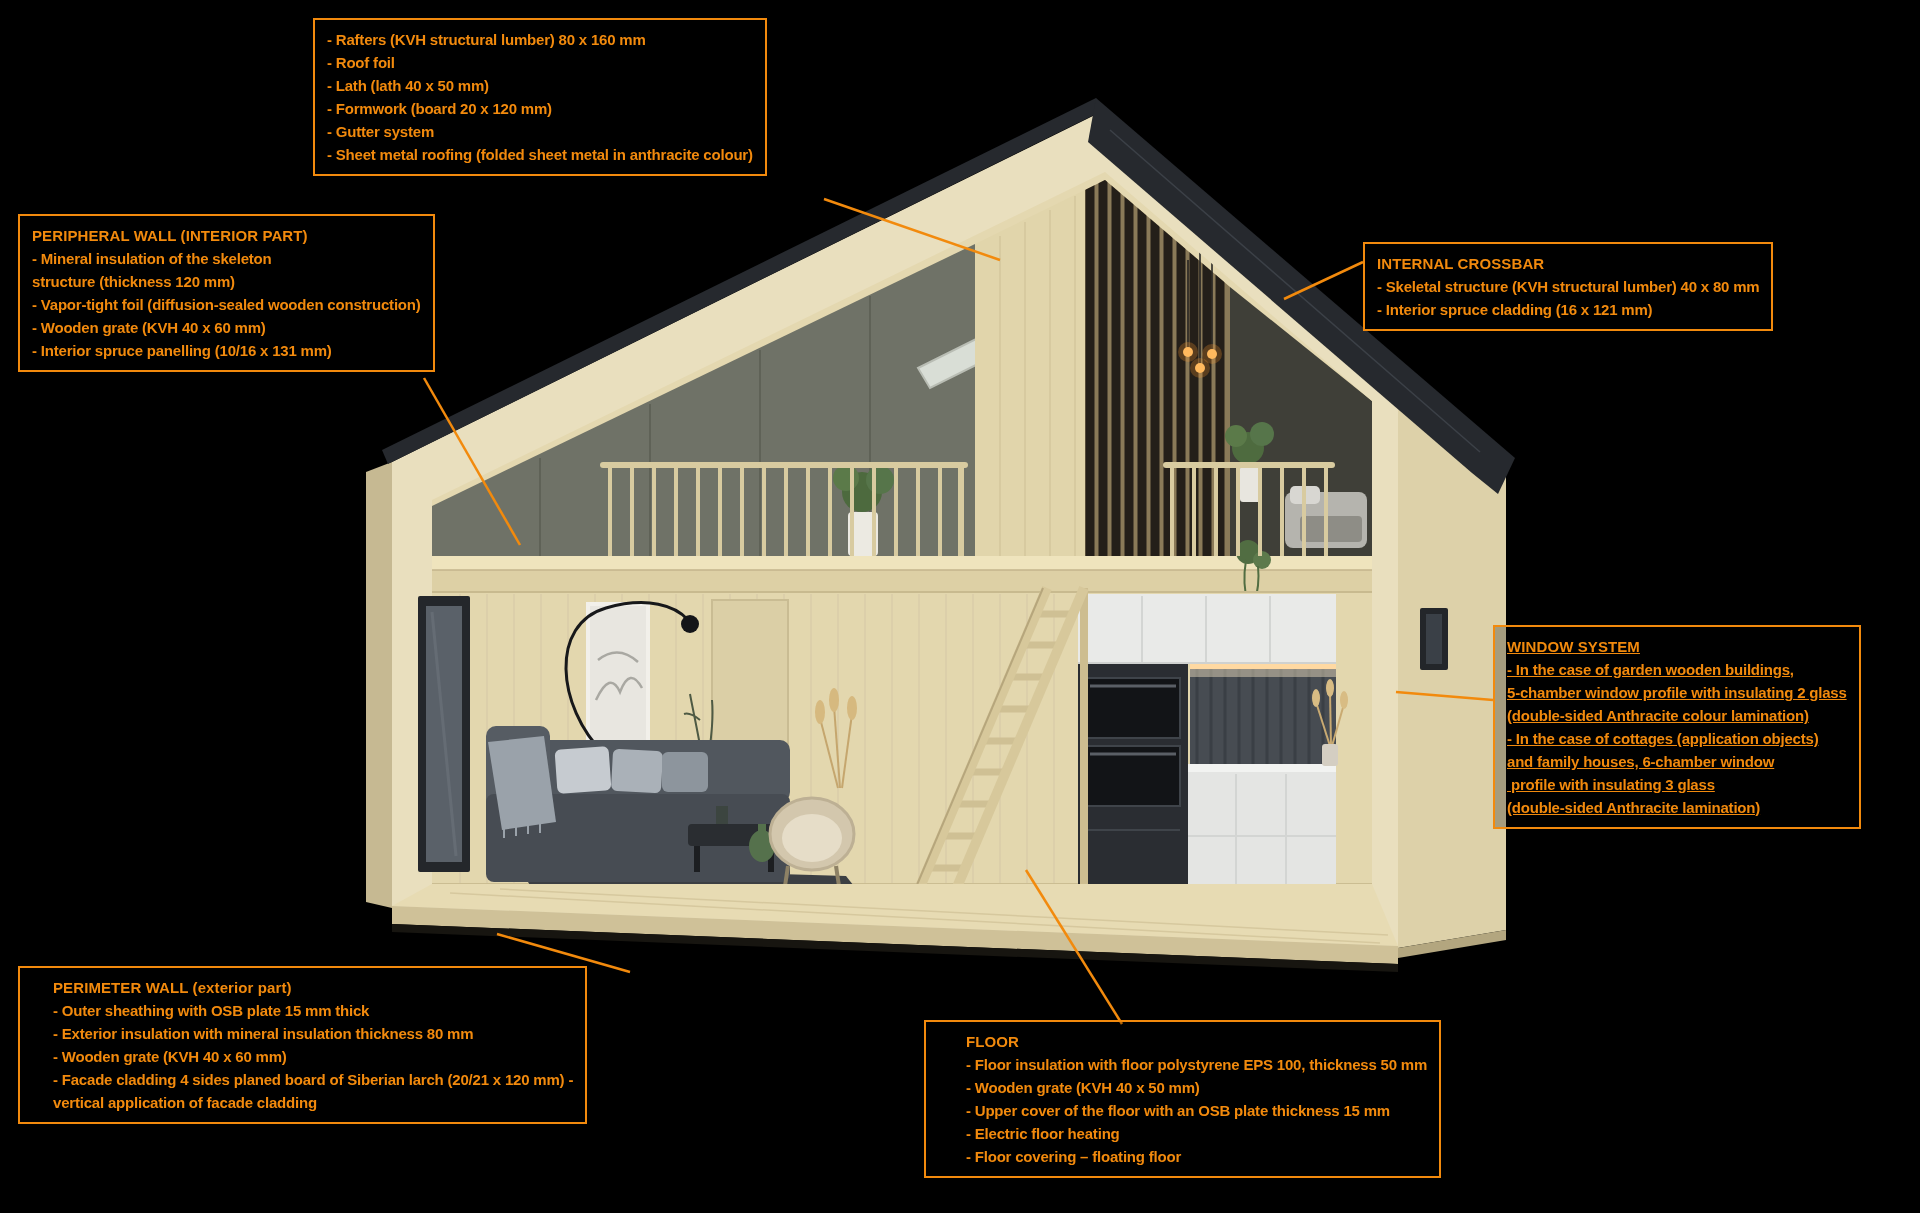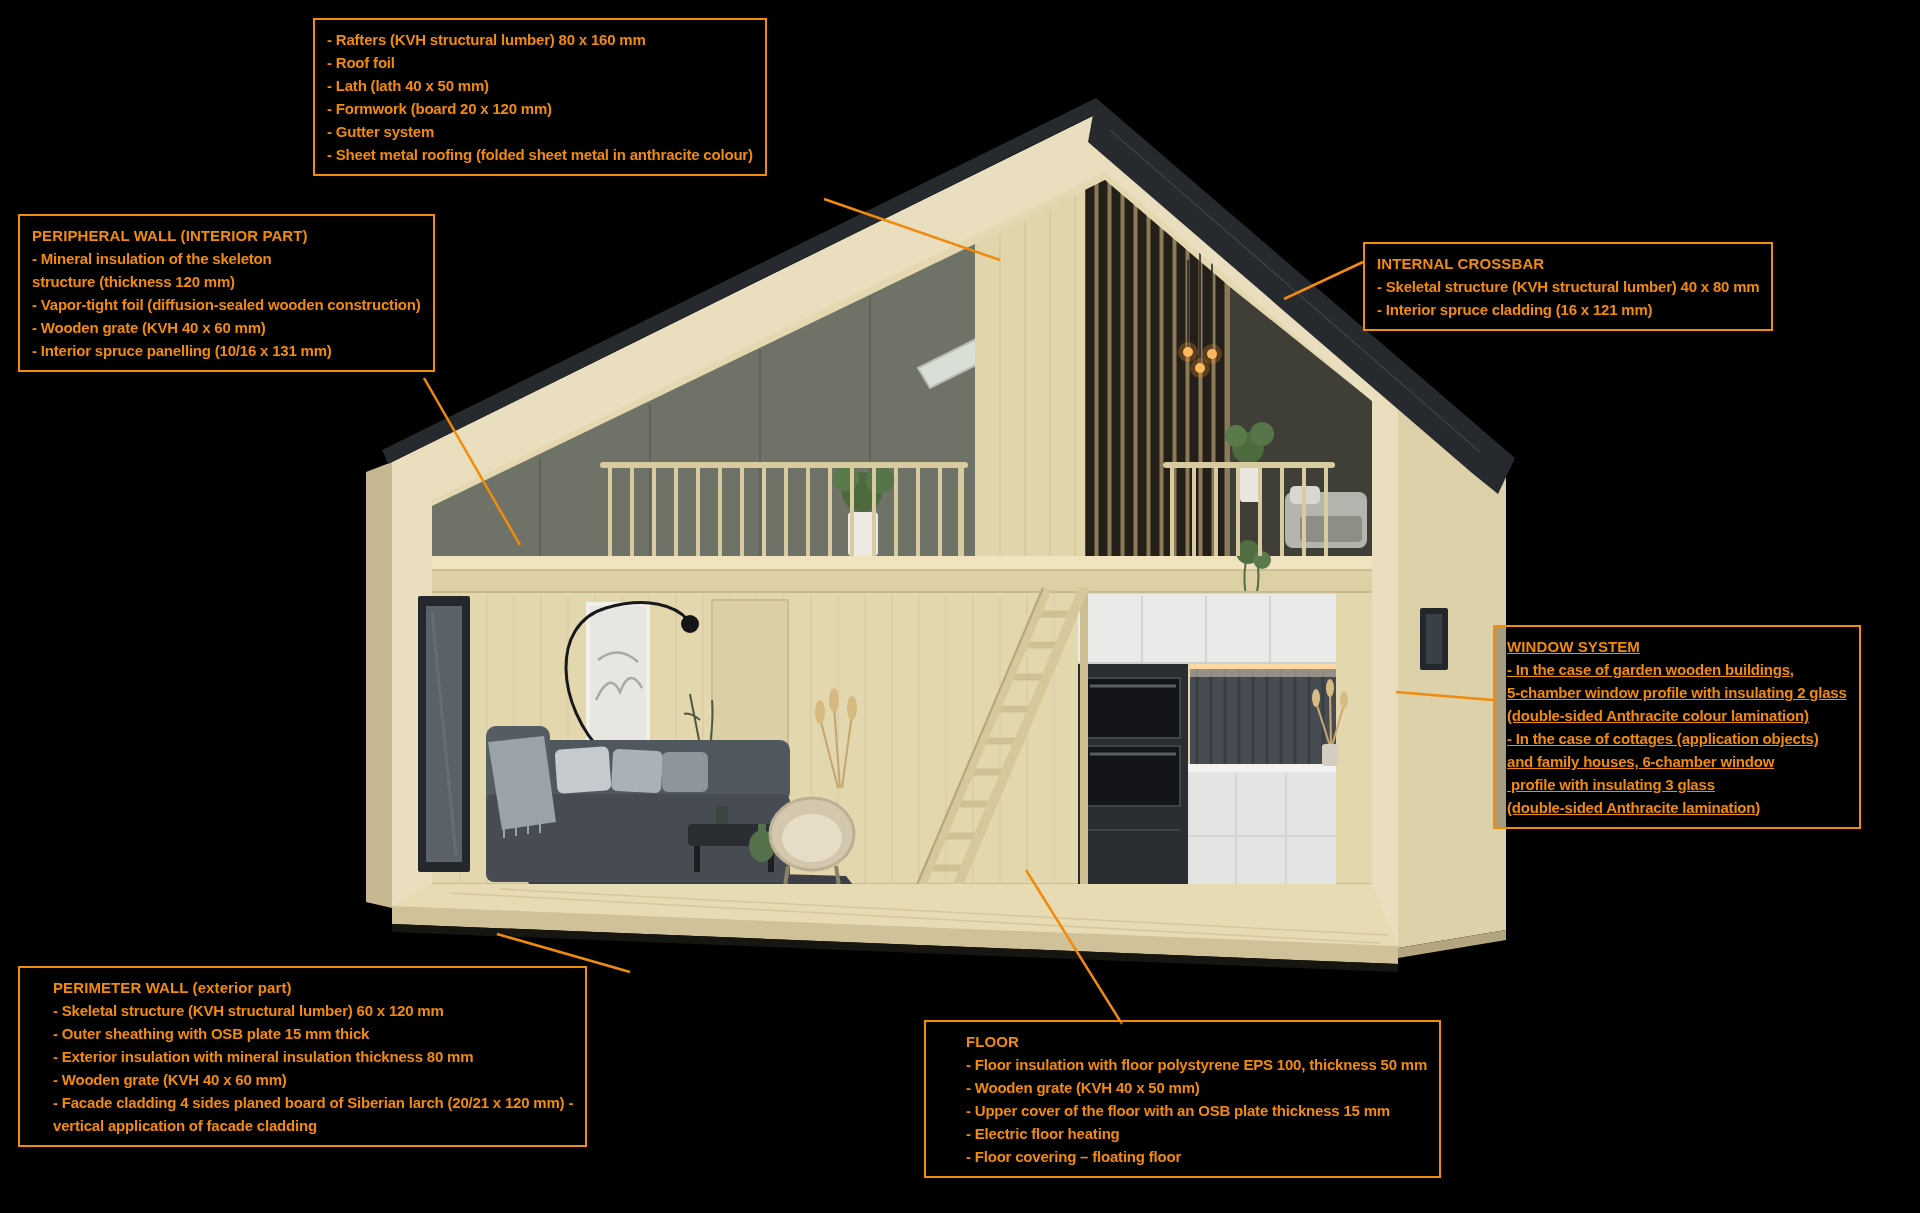--- a/index.html
+++ b/index.html
@@ -387,21 +387,20 @@
   <div>5-chamber window profile with insulating 2 glass</div>
   <div>(double-sided Anthracite colour lamination)</div>
   <div>- In the case of cottages (application objects)</div>
   <div>and family houses, 6-chamber window</div>
   <div> profile with insulating 3 glass</div>
   <div>(double-sided Anthracite lamination)</div>
 </div>
 
 <div class="callout" style="left:18px; top:966px;padding-left:33px;">
   <div class="t">PERIMETER WALL (exterior part)</div>
-  <div>- Skeletal structure (KVH structural lumber) 60 x 120 mm</div>
   <div>- Outer sheathing with OSB plate 15 mm thick</div>
   <div>- Exterior insulation with mineral insulation thickness 80 mm</div>
   <div>- Wooden grate (KVH 40 x 60 mm)</div>
   <div>- Facade cladding 4 sides planed board of Siberian larch (20/21 x 120 mm) -</div>
   <div>vertical application of facade cladding</div>
 </div>
 
 <div class="callout" style="left:924px; top:1020px;padding-left:40px;">
   <div class="t">FLOOR</div>
   <div>- Floor insulation with floor polystyrene EPS 100, thickness 50 mm</div>

